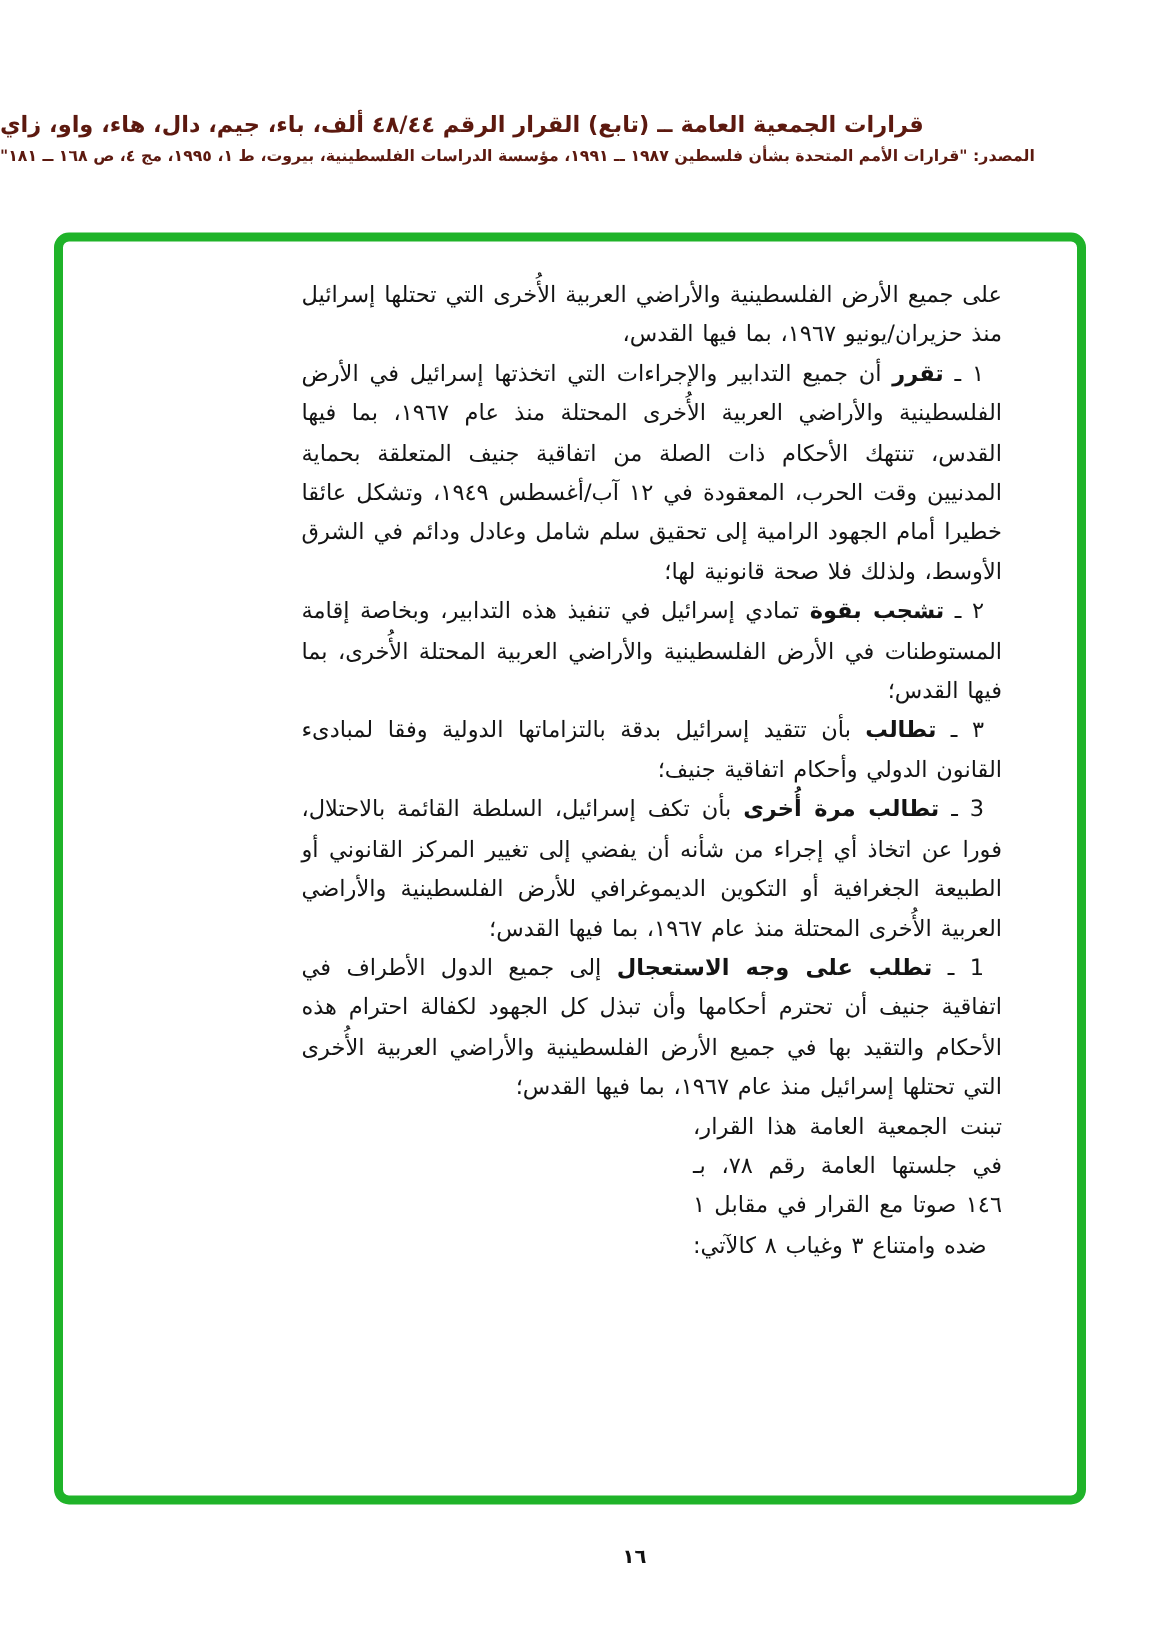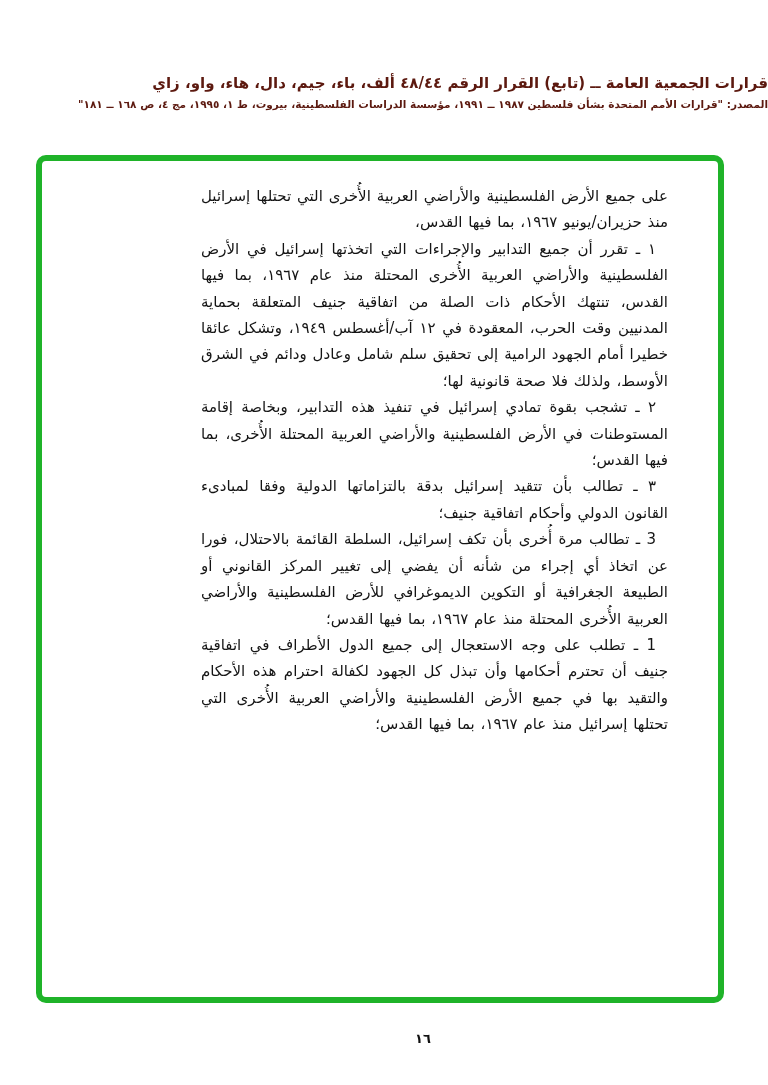--- a/index.html
+++ b/index.html
@@ -11,21 +11,21 @@
     font-family: "DejaVu Sans", sans-serif;
     overflow: hidden;
   }
   
   .header {
     position: absolute;
     top: 72px;
     left: 0;
     width: 768px;
     direction: rtl;
-    text-align: right;
+    text-align: left;
     color: #5c190f;
   }
   .header-title {
     font-size: 15px;
     font-weight: bold;
     letter-spacing: 0.2px;
     line-height: 22px;
   }
   .header-source {
     margin-top: 3px;
@@ -52,21 +52,21 @@
     width: 467px;
     direction: rtl;
     text-align: justify;
     font-size: 15px;
     line-height: 26.4px;
     color: #141414;
     word-spacing: 1px;
   }
   .content p { margin: 0; }
   .content p.numbered { text-indent: 12px; }
-  .bold-verb { font-weight: normal; margin-top: 26px; }
+  .bold-verb { font-weight: bold; margin-top: 26px; }
   .closing {
     width: 206px;
     margin-right: 45px;
     text-align: justify;
     text-align-last: left;
     direction: rtl;
   }
   
   .page-number {
     position: absolute;
@@ -99,19 +99,20 @@
 
       <p class="numbered"><span>٢ ـ </span><span class="bold-verb">تشجب بقوة</span><span> تمادي إسرائيل في تنفيذ هذه التدابير، وبخاصة إقامة المستوطنات في الأرض الفلسطينية والأراضي العربية المحتلة الأُخرى، بما فيها القدس؛</span></p>
 
       <p class="numbered"><span>٣ ـ </span><span class="bold-verb">تطالب</span><span> بأن تتقيد إسرائيل بدقة بالتزاماتها الدولية وفقا لمبادىء القانون الدولي وأحكام اتفاقية جنيف؛</span></p>
 
       <p class="numbered"><span>3 ـ </span><span class="bold-verb">تطالب مرة أُخرى</span><span> بأن تكف إسرائيل، السلطة القائمة بالاحتلال، فورا عن اتخاذ أي إجراء من شأنه أن يفضي إلى تغيير المركز القانوني أو الطبيعة الجغرافية أو التكوين الديموغرافي للأرض الفلسطينية والأراضي العربية الأُخرى المحتلة منذ عام ١٩٦٧، بما فيها القدس؛</span></p>
 
       <p class="numbered"><span>1 ـ </span><span class="bold-verb">تطلب على وجه الاستعجال</span><span> إلى جميع الدول الأطراف في اتفاقية جنيف أن تحترم أحكامها وأن تبذل كل الجهود لكفالة احترام هذه الأحكام والتقيد بها في جميع الأرض الفلسطينية والأراضي العربية الأُخرى التي تحتلها إسرائيل منذ عام ١٩٦٧، بما فيها القدس؛</span></p>
 
 
+      <p class="closing">تبنت الجمعية العامة هذا القرار، في جلستها العامة رقم ٧٨، بـ ١٤٦ صوتا مع القرار في مقابل ١ ضده وامتناع ٣ وغياب ٨ كالآتي:</p>
 
     </div>
   </div>
 
   <div class="page-number">١٦</div>
 
 </div>
 
 </body></html>

